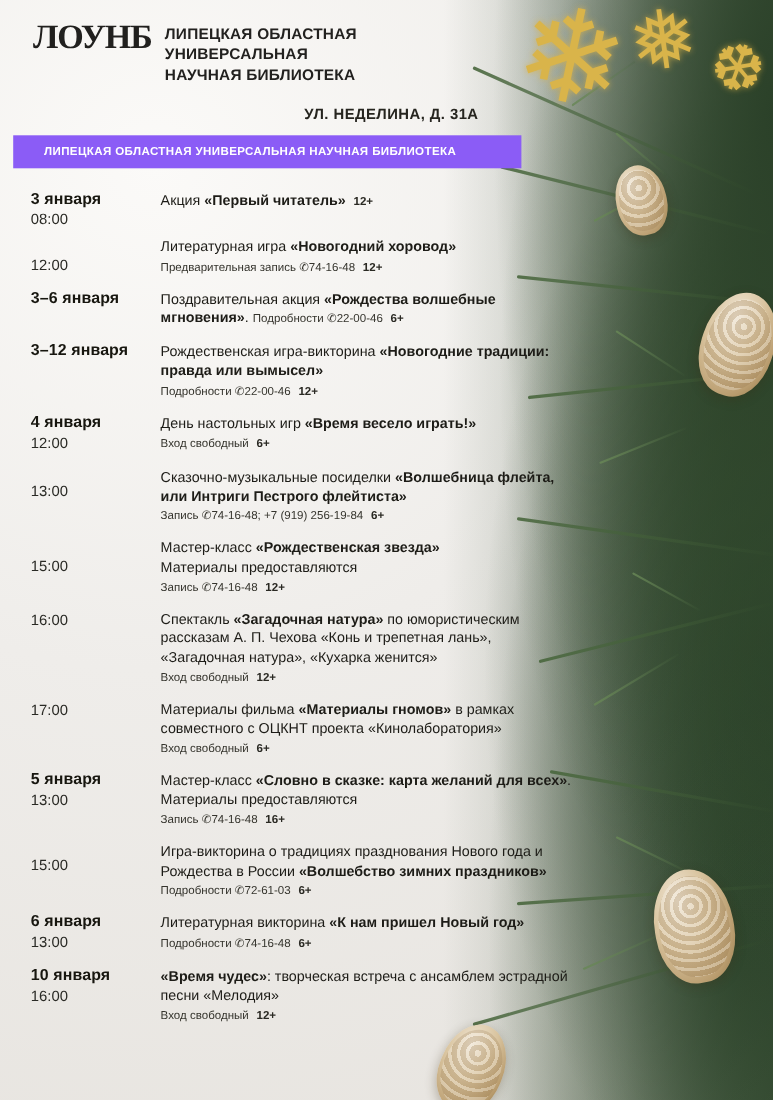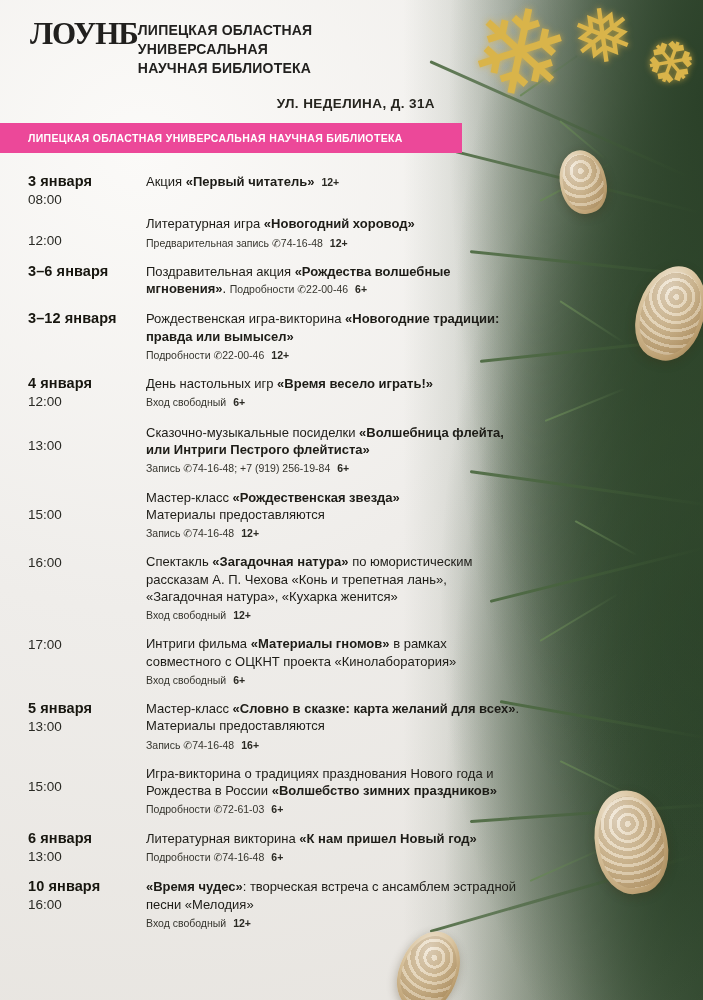--- a/index.html
+++ b/index.html
@@ -88,21 +88,21 @@
     z-index: 2;
     padding: 0;
     height: 1000px;
     box-sizing: border-box;
   }
 
   
   .logo-row {
     display: flex;
     align-items: flex-start;
-    gap: 0;
+    gap: 12px;
     padding: 18px 12px 0 28px;
   }
   .logo-mark {
     font-family: "Liberation Serif", serif;
     font-weight: bold;
     font-size: 31px;
     letter-spacing: -1px;
     color: #21201e;
     line-height: 1;
     position: relative;
@@ -134,22 +134,22 @@
     text-align: right;
     font-size: 13.5px;
     font-weight: bold;
     color: #26251f;
     letter-spacing: .4px;
     padding-right: 240px;
     text-transform: uppercase;
   }
 
   .ribbon {
-    margin: 12px 0 0 0;
-    background: #ec4899;
+    margin: 12px 0 0 12px;
+    background: #8b5cf6;
     color: #ffffff;
     font-size: 10.5px;
     font-weight: bold;
     letter-spacing: .35px;
     padding: 9px 0 9px 28px;
     width: 462px;
     box-sizing: border-box;
     text-transform: uppercase;
   }
 
@@ -381,21 +381,21 @@
       </div>
     </div>
 
     <div class="row gap-row">
       <div class="col-when">
         <div class="date"></div>
         <div class="time" style="margin-top:2px;">17:00</div>
       </div>
       <div class="col-what">
         <div class="desc">
-          <span>Интриги фильма </span><b>«Материалы гномов»</b><span> в рамках совместного с ОЦКНТ проекта «Кинолаборатория»</span>
+          <span>Материалы фильма </span><b>«Материалы гномов»</b><span> в рамках совместного с ОЦКНТ проекта «Кинолаборатория»</span>
         </div>
         <div class="meta">
           <span>Вход свободный</span><span class="age">6+</span>
         </div>
       </div>
     </div>
 
     <div class="row gap-row">
       <div class="col-when">
         <div class="date">5 января</div>

